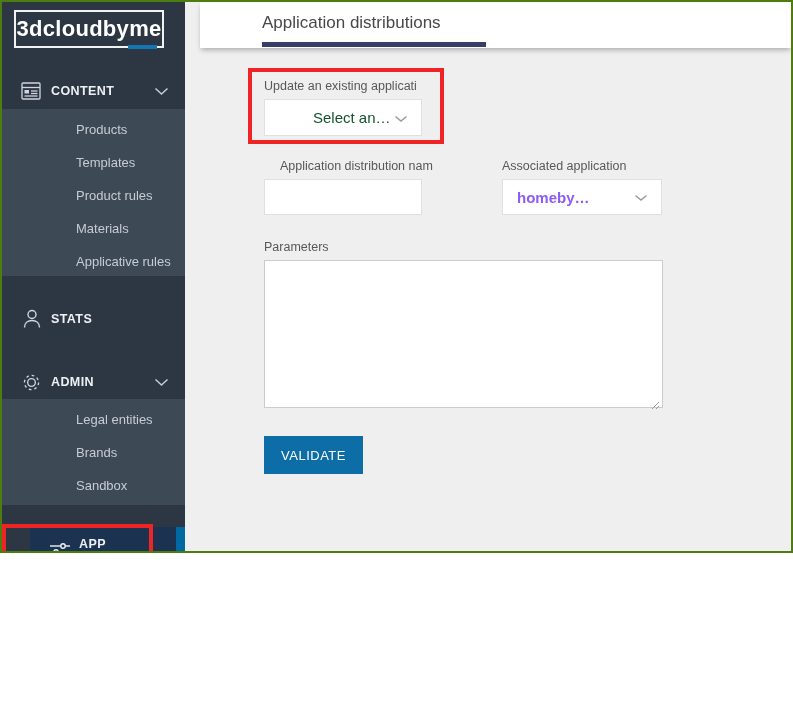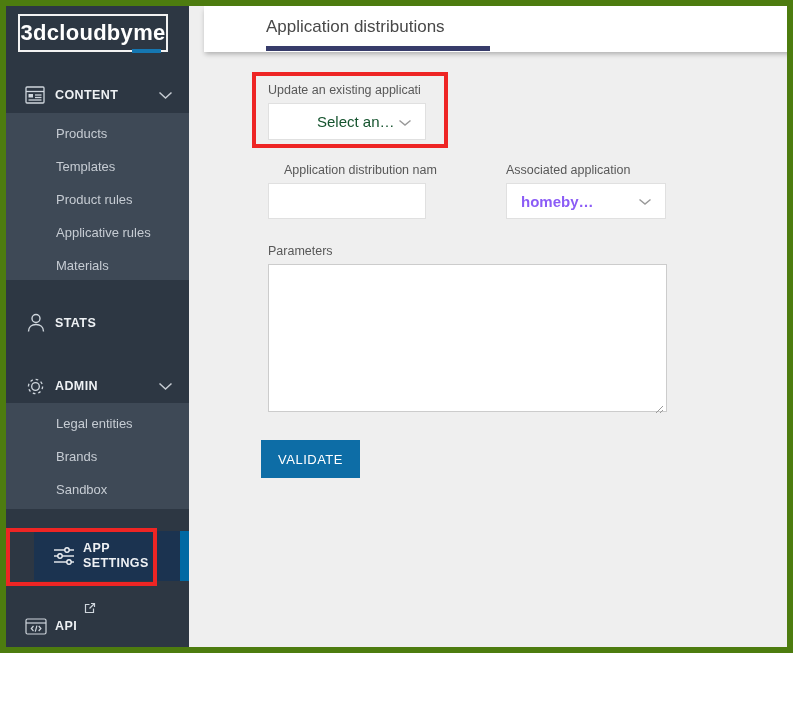--- a/index.html
+++ b/index.html
@@ -1,32 +1,32 @@
 <!DOCTYPE html>
 <html><head>
 <meta charset="utf-8">
 <style>
   * { margin:0; padding:0; box-sizing:border-box; }
   body { font-family:"Liberation Sans", sans-serif; background:#fff; }
-  .frame { position:relative; width:793px; height:653px; border:6px solid #4d7c0f; background:#efefef; overflow:hidden; }
+  .frame { position:relative; width:793px; height:553px; border:2px solid #4d7c0f; background:#efefef; overflow:hidden; }
 
   
   .sidebar { position:absolute; left:0; top:0; width:183px; height:697px; background:#2d3743; }
   .logo-box { position:absolute; left:12px; top:8px; width:150px; height:38px;
     border:2px solid #f2f2f2; display:flex; align-items:center; justify-content:center; }
   .logo-text { color:#fff; font-size:22px; font-weight:bold; letter-spacing:0.3px; }
   .logo-accent { position:absolute; left:112px; bottom:-3px; width:29px; height:4px; background:#1577b2; }
 
   .nav-row { position:absolute; left:0; width:183px; display:flex; align-items:center; color:#eef1f4; }
   .nav-row .ico { position:absolute; left:19px; display:flex; align-items:center; }
   .nav-label { position:absolute; left:49px; font-size:12.5px; font-weight:bold; letter-spacing:0.4px; line-height:15px; }
   .nav-chev { position:absolute; right:16px; top:50%; transform:translateY(-50%); }
 
   .submenu { position:absolute; left:0; width:183px; background:#3e4956; padding-top:4px; }
-  .submenu-item { height:33px; line-height:33px; padding-left:50px; color:#c6ccd3; font-size:13px; cursor:pointer; }
+  .submenu-item { height:33px; line-height:33px; padding-left:50px; color:#c6ccd3; font-size:13px; cursor:pointer;margin-left:24px; }
 
   .row-content { top:71px; height:36px; }
   .submenu-content { top:107px; height:167px; }
   .row-stats { top:296px; height:42px; }
   .row-admin { top:361px; height:38px; }
   .submenu-admin { top:397px; height:106px; }
 
   .row-appsettings { top:525px; height:50px; background:#1b3350;margin-left:28px; }
   .active-bar { position:absolute; right:0; top:525px; width:9px; height:50px; background:#0069a3; }
   .row-appsettings .nav-label { width:80px; }
@@ -51,21 +51,21 @@
   .placeholder { color:#14532d;margin-left:48px; }
   .value { color:#8b5cf6;font-weight:bold; }
   .field .chev { position:absolute; right:13px; top:50%; transform:translateY(-50%); }
 
   .text-input { position:absolute; background:#fff; border:1px solid #e0e0e0; font-size:14px; color:#555;
     padding:0 10px; font-family:"Liberation Sans", sans-serif; outline:none; }
   .textarea { position:absolute; background:#fff; border:1px solid #cccccc; resize:none; outline:none;
     font-family:"Liberation Sans", sans-serif; font-size:13px; color:#555; padding:8px 10px; }
   .resize-grip { position:absolute; pointer-events:none; }
 
-  .validate-btn { position:absolute; left:72px; top:434px; width:99px; height:38px; background:#0d6da6;
+  .validate-btn { position:absolute; left:79px; top:434px; width:99px; height:38px; background:#0d6da6;
     border:none; color:#fff; font-size:13px; font-family:"Liberation Sans", sans-serif;
     letter-spacing:0.5px; cursor:pointer; }
 
   .annot-update { left:63px; top:66px; width:196px; height:76px; }
 </style>
 </head>
 <body>
 
 <div class="frame">
 
@@ -92,22 +92,22 @@
         <svg width="15" height="9" viewBox="0 0 15 9" fill="none" stroke="#c6ccd3" stroke-width="1.5">
           <polyline points="1.5,1.5 7.5,7 13.5,1.5"></polyline>
         </svg>
       </span>
     </div>
 
     <div class="submenu submenu-content">
       <div class="submenu-item">Products</div>
       <div class="submenu-item">Templates</div>
       <div class="submenu-item">Product rules</div>
+      <div class="submenu-item">Materials</div>
       <div class="submenu-item">Applicative rules</div>
-      <div class="submenu-item">Materials</div>
     </div>
 
     <div class="nav-row row-stats">
       <span class="ico">
         <svg width="22" height="22" viewBox="0 0 22 22" fill="none" stroke="#cfd6dd" stroke-width="1.4">
           <circle cx="11" cy="6.5" r="4"></circle>
           <path d="M3.5 19.5 C3.5 15 6.8 12.5 11 12.5 C15.2 12.5 18.5 15 18.5 19.5"></path>
         </svg>
       </span>
       <span class="nav-label">STATS</span>

